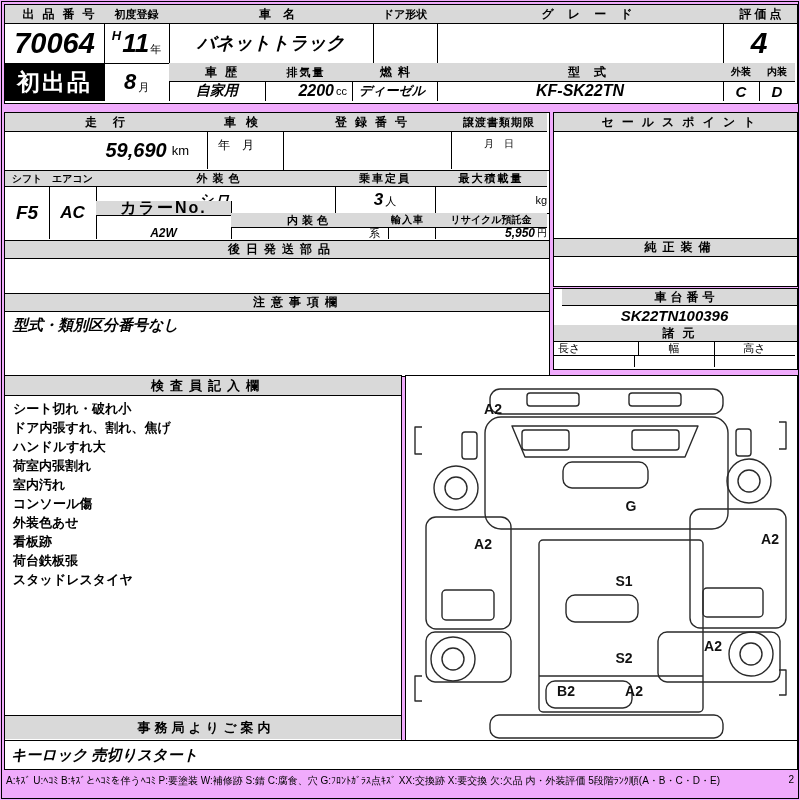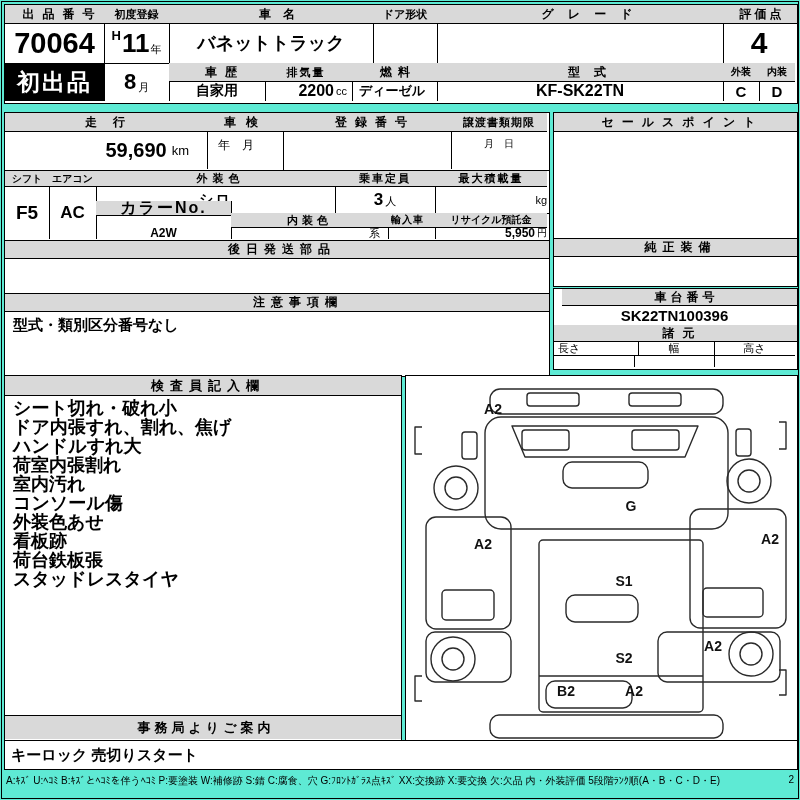--- a/index.html
+++ b/index.html
@@ -1,26 +1,26 @@
 <!DOCTYPE html>
 <html><head>
 <meta charset="utf-8">
 <style>
   html,body{margin:0;padding:0;background:#fff;width:800px;height:800px;overflow:hidden;}
-  .sheet{position:relative;width:800px;height:800px;background:#5eead4;color:#000;
+  .sheet{position:relative;width:800px;height:800px;background:#f0abfc;color:#000;
          font-family:"Liberation Sans","DejaVu Sans",sans-serif;}
   .abs{position:absolute;}
   .box{position:absolute;border:1px solid #000;background:#fff;overflow:hidden;}
   .c{position:absolute;display:flex;align-items:center;justify-content:center;
      overflow:hidden;white-space:nowrap;}
   .h{background:#d9d9d9;font-weight:bold;font-size:12px;}
   .br{border-right:1px solid #000;}
   .bb{border-bottom:1px solid #000;}
-  .b{font-weight:bold;}
-  .item{height:19px;line-height:19px;font-size:18px;font-weight:bold;white-space:nowrap;}
+  .b{font-weight:bold;font-style:italic;}
+  .item{height:19px;line-height:19px;font-size:13px;font-weight:bold;white-space:nowrap;}
   .mark{position:absolute;transform:translate(-50%,-50%);font-size:14px;font-weight:bold;color:#111;}
   .frame{border:1px solid #000;}
 </style>
 </head>
 <body>
 
 <div class="sheet">
   <div class="abs frame" style="left:1px;top:1px;width:796px;height:796px"></div>
 
   <div class="box" style="left:4px;top:4px;width:792px;height:98px">

